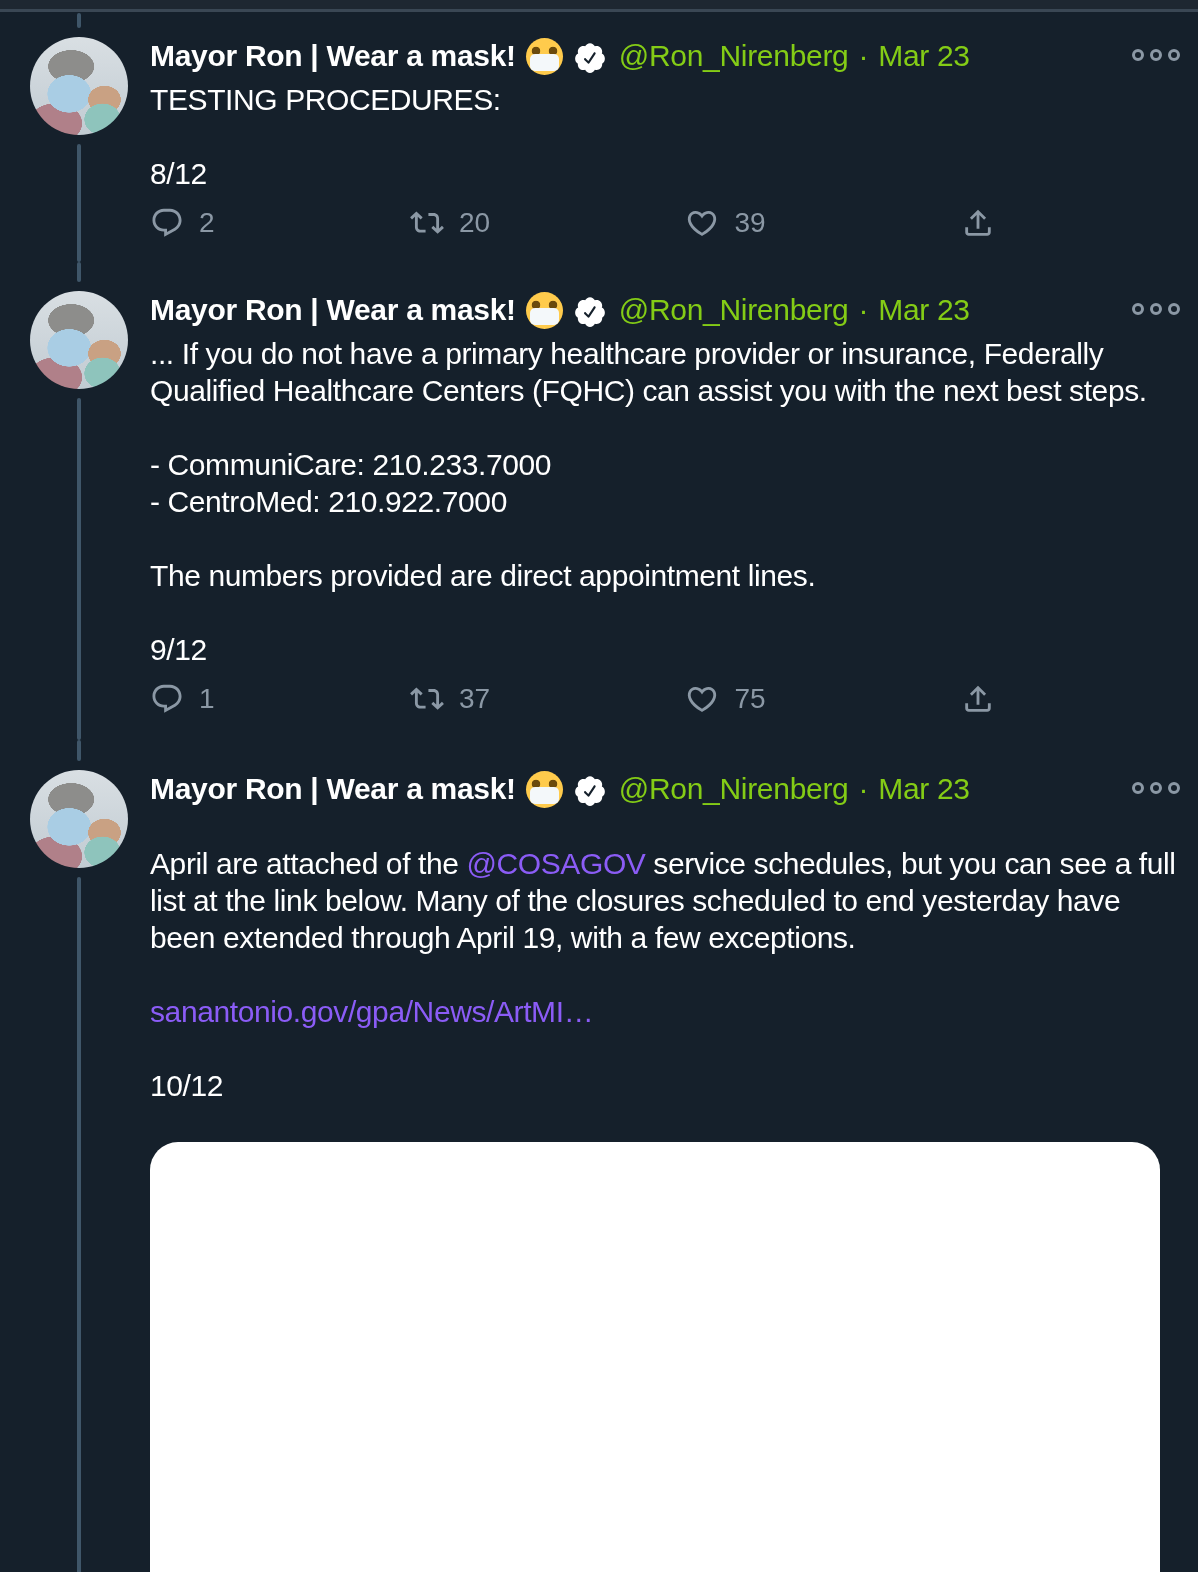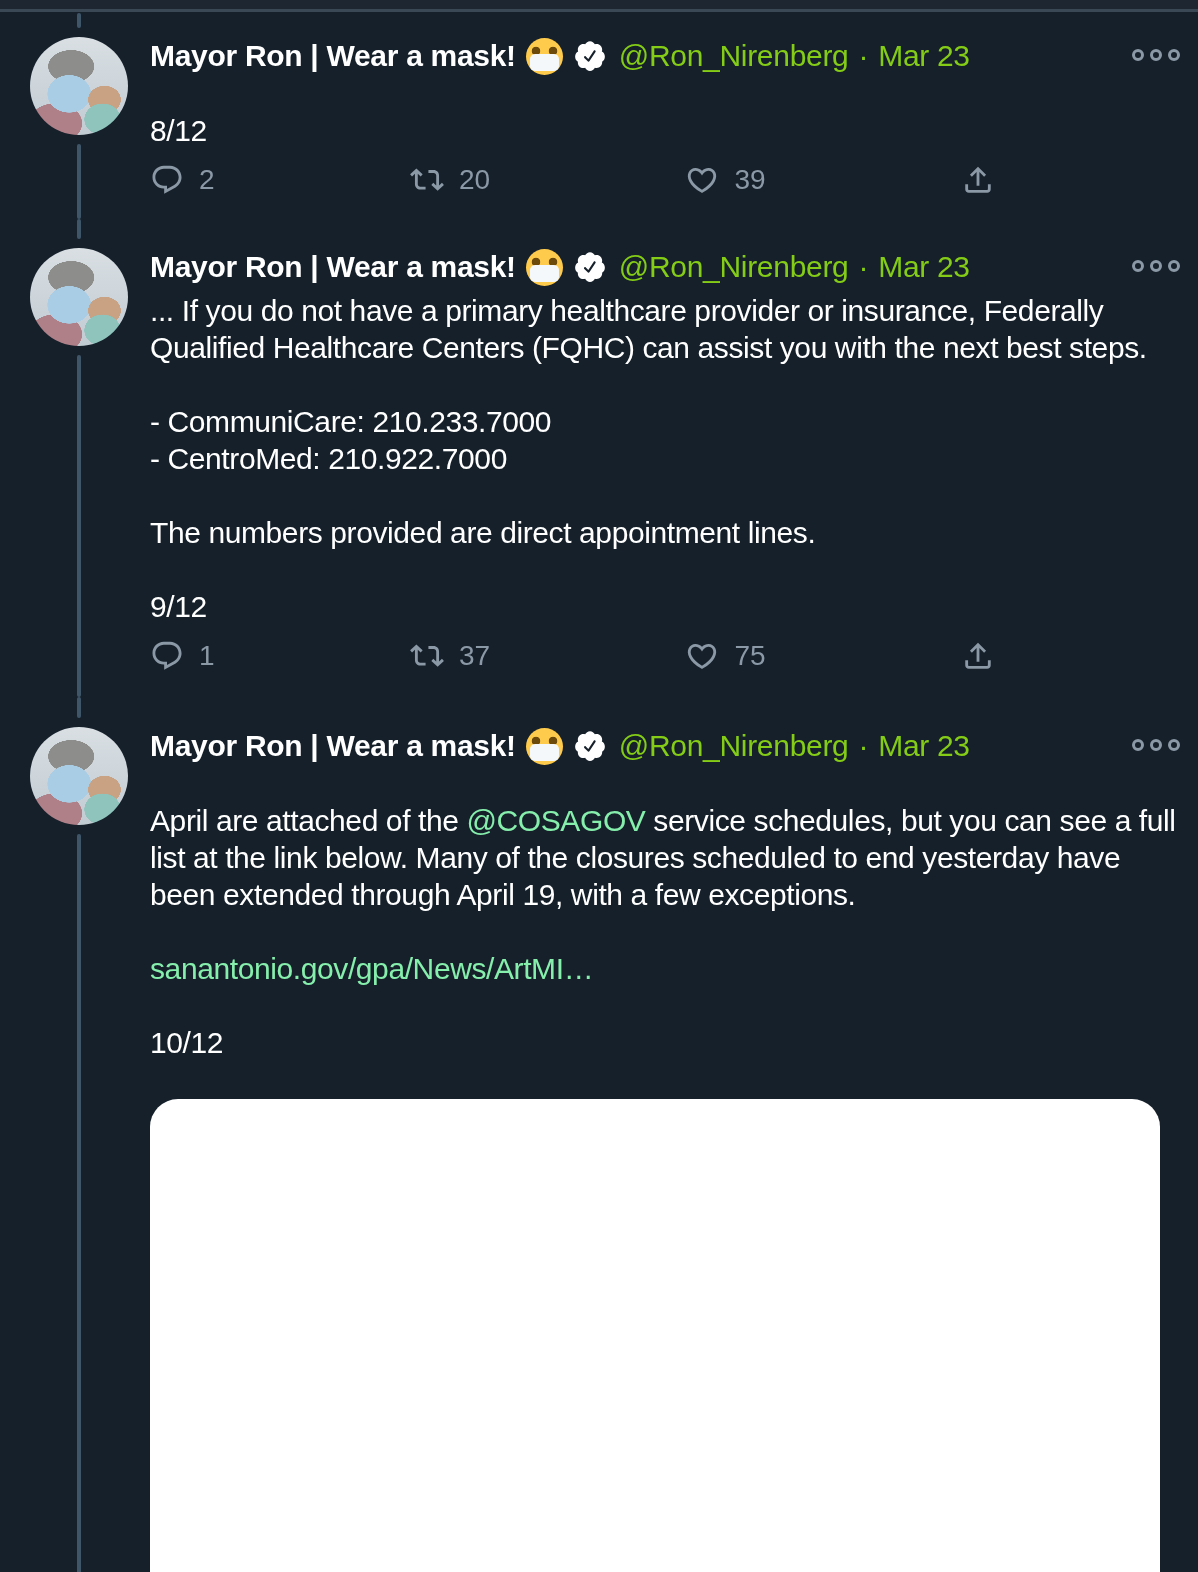--- a/index.html
+++ b/index.html
@@ -36,42 +36,42 @@
       radial-gradient(ellipse 27px 23px at 76% 64%, #c9a183 60%, rgba(0,0,0,0) 61%),
       radial-gradient(ellipse 36px 31px at 40% 58%, #a9cde4 60%, rgba(0,0,0,0) 61%),
       radial-gradient(ellipse 38px 27px at 42% 30%, #8d8d8b 60%, rgba(0,0,0,0) 61%),
       radial-gradient(ellipse 44px 33px at 26% 88%, #b08089 60%, rgba(0,0,0,0) 61%),
       linear-gradient(180deg,#d9dfe3,#c1cbd2);
   }
   .t1 .avatar{top:25px;}
   .t2 .avatar{top:29px;}
   .t3 .avatar{top:30px;}
 
-  .head{display:flex;align-items:center;gap:10px;line-height:38px;white-space:nowrap;}
+  .head{display:flex;align-items:flex-end;gap:10px;line-height:38px;white-space:nowrap;}
   .name{font-weight:700;font-size:30px;letter-spacing:-0.3px;}
   .handle,.dot,.date{font-size:30px;color:#84cc16;letter-spacing:-0.3px;}
   .handle{margin-left:2px;}
 
   
   .emoji{position:relative;display:inline-block;width:37px;height:37px;border-radius:50%;background:#ffcb4c;flex:none;}
   .emoji .eyes{position:absolute;left:0;top:8px;width:100%;height:10px;
     background:
       radial-gradient(circle at 27% 50%, #6b4a0c 4px, rgba(0,0,0,0) 4.6px),
       radial-gradient(circle at 73% 50%, #6b4a0c 4px, rgba(0,0,0,0) 4.6px);}
   .emoji .maskpart{position:absolute;left:4px;right:4px;bottom:4px;height:17px;background:#f4f8fa;border-radius:5px;}
 
   .badge{flex:none;display:block;}
 
   .more{display:flex;gap:6px;margin-left:auto;align-self:flex-start;margin-top:12px;cursor:pointer;}
   .more i{width:12px;height:12px;box-sizing:border-box;border:3px solid #8b98a5;border-radius:50%;}
 
   .body{margin-top:6px;font-size:30px;line-height:37px;letter-spacing:-0.4px;}
   .body p{margin:0;}
   .body p.gap{margin-top:37px;}
-  .mention,.link{color:#86efac;cursor:pointer;}
+  .mention,.link{color:#8b5cf6;cursor:pointer;}
 
   .actions{display:flex;justify-content:space-between;width:845px;margin-top:14px;color:#8b98a5;}
   .action{display:flex;align-items:center;gap:15px;font-size:28px;cursor:pointer;}
   .action svg{display:block;}
 
   .media-card{
     margin-top:38px;width:1010px;height:500px;
     background:#ffffff;border-radius:28px;cursor:pointer;
   }
 </style>
@@ -99,20 +99,21 @@
       <span class="handle">@Ron_Nirenberg</span>
       <span class="dot">·</span>
       <span class="date">Mar 23</span>
       <span class="more">
           <i></i>
           <i></i>
           <i></i>
         </span>
     </header>
     <div class="body">
+      <p>TESTING PROCEDURES:</p>
       <p class="gap">8/12</p>
     </div>
     <div class="actions">
       <div class="action">
         <svg width="34" height="34" viewBox="0 0 24 24">
             <path fill="currentColor" d="M1.751 10c0-4.42 3.584-8 8.005-8h4.366c4.49 0 8.129 3.64 8.129 8.13 0 2.96-1.607 5.68-4.196 7.11l-8.054 4.46v-3.69h-.067c-4.49.1-8.183-3.51-8.183-8.01zm8.005-6c-3.317 0-6.005 2.69-6.005 6 0 3.37 2.77 6.08 6.138 6.01l.351-.01h1.761v2.3l5.087-2.81c1.951-1.08 3.163-3.13 3.163-5.36 0-3.39-2.744-6.13-6.129-6.13H9.756z"></path>
           </svg>
         <span>2</span>
       </div>
       <div class="action">

